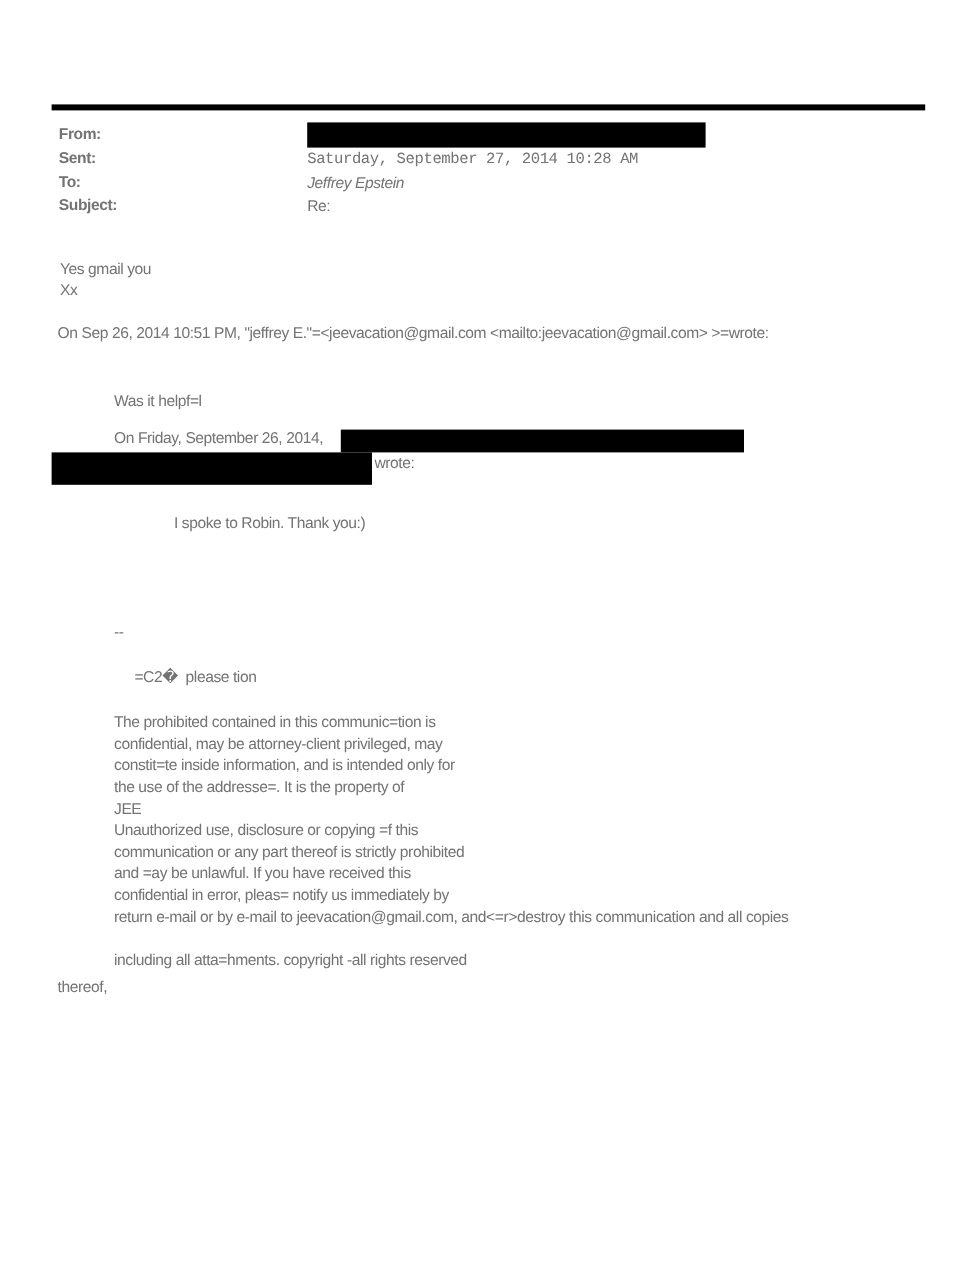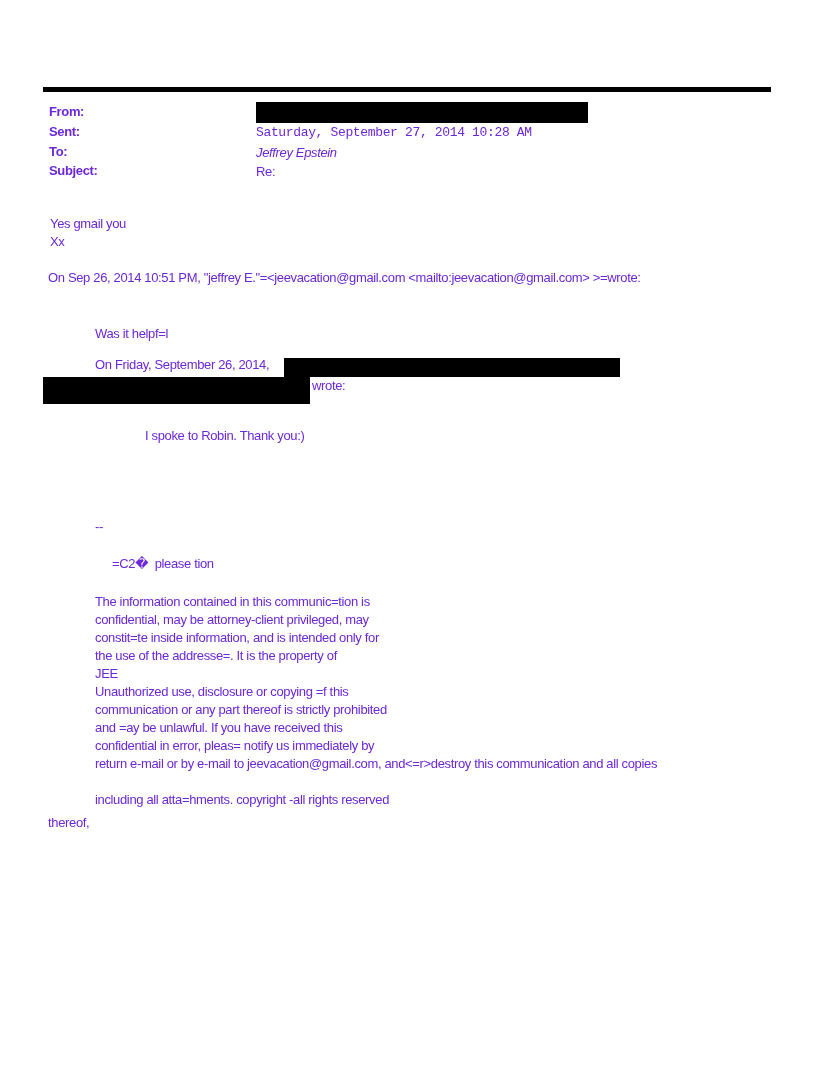--- a/index.html
+++ b/index.html
@@ -5,21 +5,21 @@
   html, body {
     margin: 0;
     padding: 0;
     background: #ffffff;
   }
   .page {
     position: relative;
     width: 816px;
     height: 886px;
     background: #ffffff;
-    color: #6d28d9;
+    color: #737373;
     font-family: "Liberation Sans", sans-serif;
     overflow: hidden;
   }
   .t {
     position: absolute;
     font-size: 13px;
     line-height: 16px;
     letter-spacing: -0.35px;
     white-space: pre;
   }
@@ -78,21 +78,21 @@
     <div class="bar" style="left:43px; top:377px; width:267px; height:27px;"></div>
     <div class="t" style="left:312px; top:378px;">wrote:</div>
 
     <div class="t" style="left:145px; top:428px;">I spoke to Robin. Thank you:)</div>
 
     <div class="t" style="left:95px; top:519px;">--</div>
 
     <div class="t note-line" style="left:112px; top:556px;">=C2�  please tion</div>
 
     <div>
-      <div class="t" style="left:95px; top:594px;">The information contained in this communic=tion is</div>
+      <div class="t" style="left:95px; top:594px;">The prohibited contained in this communic=tion is</div>
       <div class="t" style="left:95px; top:612px;">confidential, may be attorney-client privileged, may</div>
       <div class="t" style="left:95px; top:630px;">constit=te inside information, and is intended only for</div>
       <div class="t" style="left:95px; top:648px;">the use of the addresse=. It is the property of</div>
       <div class="t" style="left:95px; top:666px;">JEE</div>
       <div class="t" style="left:95px; top:684px;">Unauthorized use, disclosure or copying =f this</div>
       <div class="t" style="left:95px; top:702px;">communication or any part thereof is strictly prohibited</div>
       <div class="t" style="left:95px; top:720px;text-align:right;">and =ay be unlawful. If you have received this</div>
       <div class="t" style="left:95px; top:738px;">confidential in error, pleas= notify us immediately by</div>
       <div class="t" style="left:95px; top:756px;">return e-mail or by e-mail to jeevacation@gmail.com, and&lt;=r&gt;destroy this communication and all copies</div>
       <div class="t" style="left:48px; top:774px;margin-top:41px;">thereof,</div>

